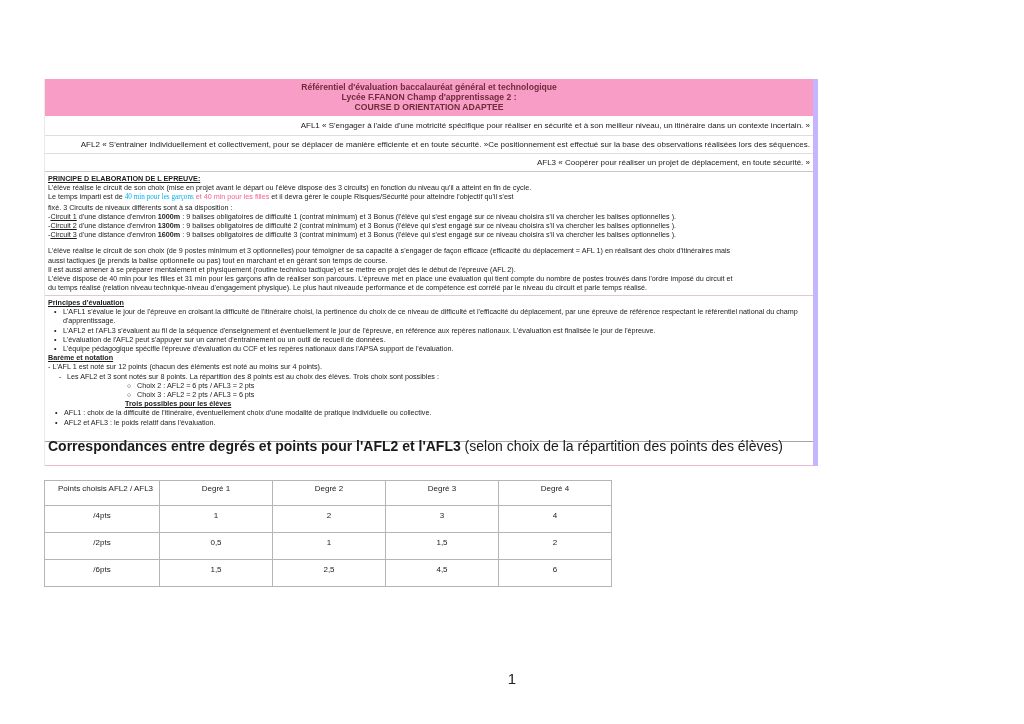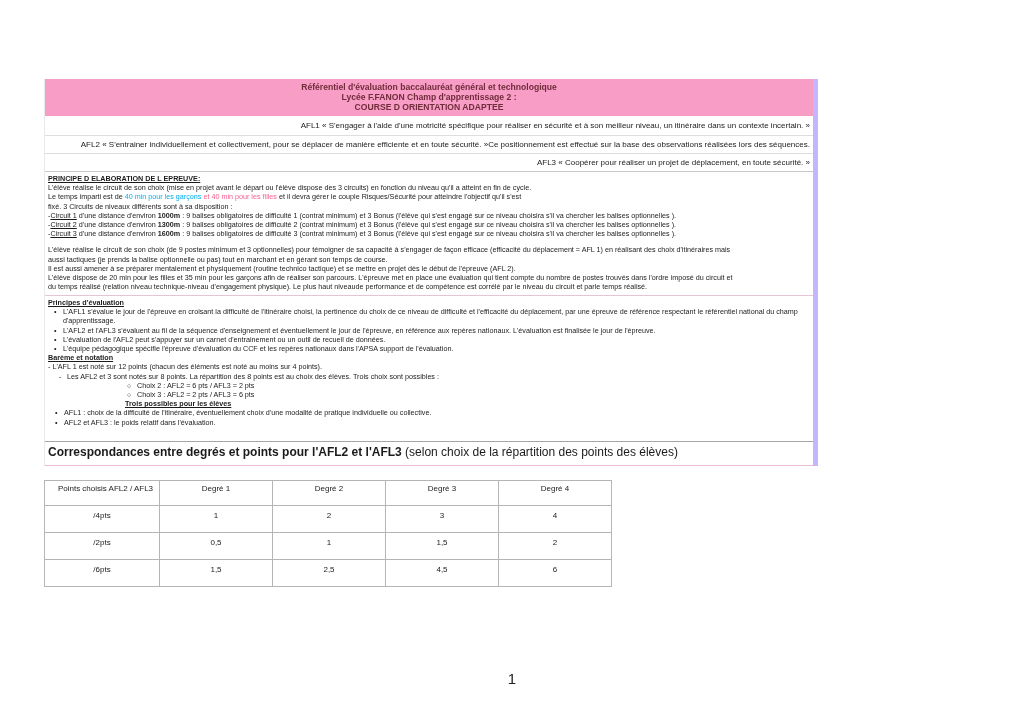--- a/index.html
+++ b/index.html
@@ -40,25 +40,25 @@
     padding-top: 4px;
   }
   .section {
     font-size: 7.2px;
     line-height: 9.2px;
     padding: 2px 3px 0;
   }
   .principe   { height: 124px; border-top: 1px solid #c9c9c9; }
   .evaluation { height: 146px; border-top: 1px solid #e7c3d5; }
   .corresp    { height: 25px;  border-top: 1px solid #a6a6a6; border-bottom: 1px solid #e9bad2;
-                font-size: 12px; padding-top: 6px; line-height: 9.5px; }
+                font-size: 14px; padding-top: 0; line-height: 9.5px; }
   .h-u { font-weight: bold; text-decoration: underline; }
   .seg-b  { font-weight: bold; }
   .seg-bu { font-weight: normal; text-decoration: underline; }
-  .seg-cyan { color: var(--cyan, #00b0f0); }
+  .seg-cyan { color: var(--cyan, #00b0f0); font-family: Liberation Serif, serif; }
   .seg-pink { color: var(--pink, #f4618f); }
   .part2 { margin-top: 7px; }
   .bullets { margin-left: 6px; }
   .bullet-line { display: flex; }
   .glyph { flex: 0 0 9px; width: 9px; text-align: left; }
   .btext { flex: 1; }
   .bareme-l2 { margin-left: 11px; display: flex; }
   .bareme-l2 .dash { flex: 0 0 8px; width: 8px; }
   .choix-line { margin-left: 79px; display: flex; }
   .glyph-o { flex: 0 0 10px; width: 10px; font-size: 6.8px; }
@@ -110,21 +110,21 @@
         <div class="line"><span class="seg-n">Le temps imparti est de </span><span class="seg-cyan">40 min pour les garçons</span><span class="seg-pink"> et 40 min pour les filles</span><span class="seg-n"> et il devra gérer le couple Risques/Sécurité pour atteindre l'objectif qu'il s'est</span></div>
         <div class="line"><span class="seg-n">fixé.  3 Circuits de niveaux différents sont à sa disposition :</span></div>
         <div class="line"><span class="seg-n">-</span><span class="seg-bu">Circuit 1</span><span class="seg-n"> d'une distance d'environ </span><span class="seg-b">1000m</span><span class="seg-n"> : 9 balises obligatoires de difficulté 1 (contrat minimum) et 3 Bonus (l'élève qui s'est engagé sur ce niveau choisira s'il va chercher les balises optionnelles ).</span></div>
         <div class="line"><span class="seg-n">-</span><span class="seg-bu">Circuit 2</span><span class="seg-n"> d'une distance d'environ </span><span class="seg-b">1300m</span><span class="seg-n"> : 9 balises obligatoires de difficulté 2 (contrat minimum) et 3 Bonus (l'élève qui s'est engagé sur ce niveau choisira s'il va chercher les balises optionnelles ).</span></div>
         <div class="line"><span class="seg-n">-</span><span class="seg-bu">Circuit 3</span><span class="seg-n"> d'une distance d'environ </span><span class="seg-b">1600m</span><span class="seg-n"> : 9 balises obligatoires de difficulté 3 (contrat minimum) et 3 Bonus (l'élève qui s'est engagé sur ce niveau choisira s'il va chercher les balises optionnelles ).</span></div>
       </div>
     <div class="part2">
         <div class="line"><span class="seg-n">L'élève réalise le circuit de son choix (de 9 postes minimum et 3 optionnelles) pour témoigner de sa capacité à s'engager de façon efficace (efficacité du déplacement = AFL 1) en réalisant des choix d'itinéraires mais</span></div>
         <div class="line"><span class="seg-n">aussi tactiques (je prends la balise optionnelle ou pas) tout en marchant et en gérant son temps de course.</span></div>
         <div class="line"><span class="seg-n">Il est aussi amener à se préparer mentalement et physiquement (routine technico tactique) et se mettre en projet dès le début de l'épreuve (AFL 2).</span></div>
-        <div class="line"><span class="seg-n">L'élève dispose de 20 min pour les filles et 35 min pour les garçons afin de réaliser son parcours. L'épreuve met en place une évaluation qui tient compte du nombre de postes trouvés dans l'ordre imposé du circuit et</span></div>
+        <div class="line"><span class="seg-n">L'élève dispose de 40 min pour les filles et 31 min pour les garçons afin de réaliser son parcours. L'épreuve met en place une évaluation qui tient compte du nombre de postes trouvés dans l'ordre imposé du circuit et</span></div>
         <div class="line"><span class="seg-n">du temps réalisé (relation niveau technique-niveau d'engagement physique). Le plus haut niveaude performance et de compétence est corrélé par le niveau du circuit et parle temps réalisé.</span></div>
       </div>
   </div>
 
   <div class="section evaluation">
     <div class="h-u">Principes d'évaluation</div>
     <div class="bullets">
         <div class="bullet-line">
           <span class="glyph">•</span>
           <span class="btext">L'AFL1 s'évalue le jour de l'épreuve en croisant la difficulté de l'itinéraire choisi, la pertinence du choix de ce niveau de difficulté et l'efficacité du déplacement, par une épreuve de référence respectant le référentiel national du champ d'apprentissage.</span>

